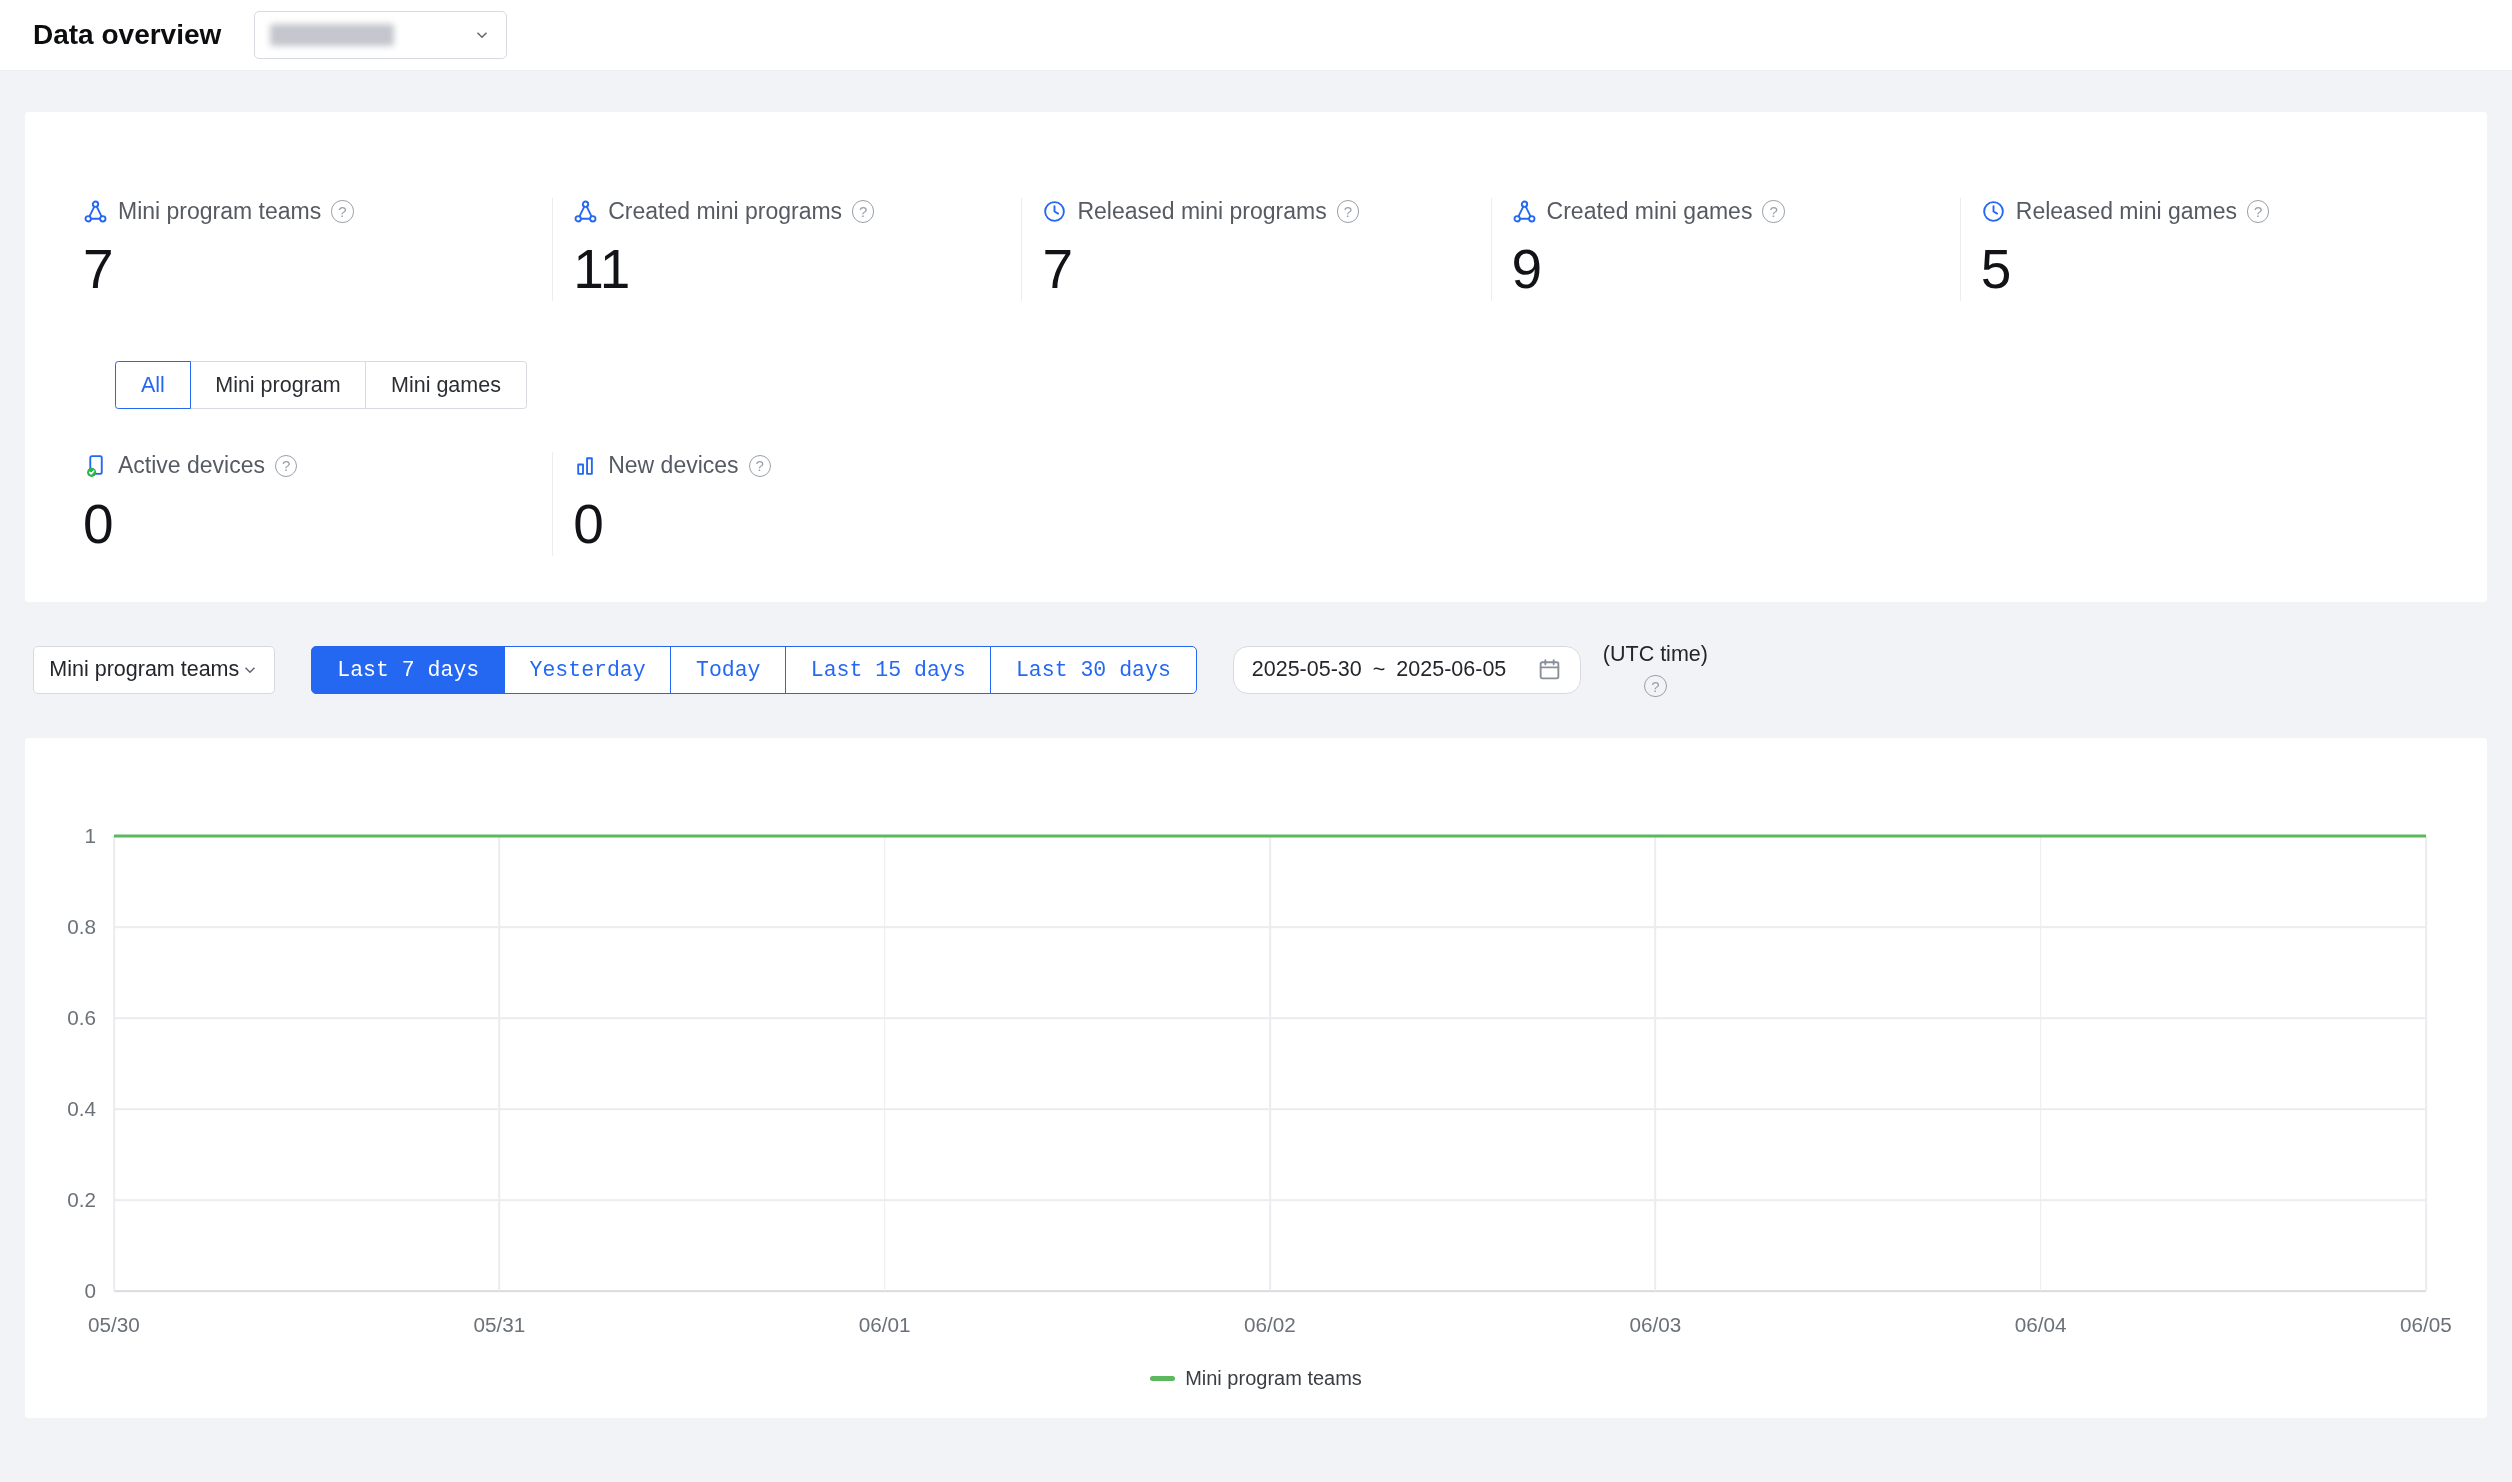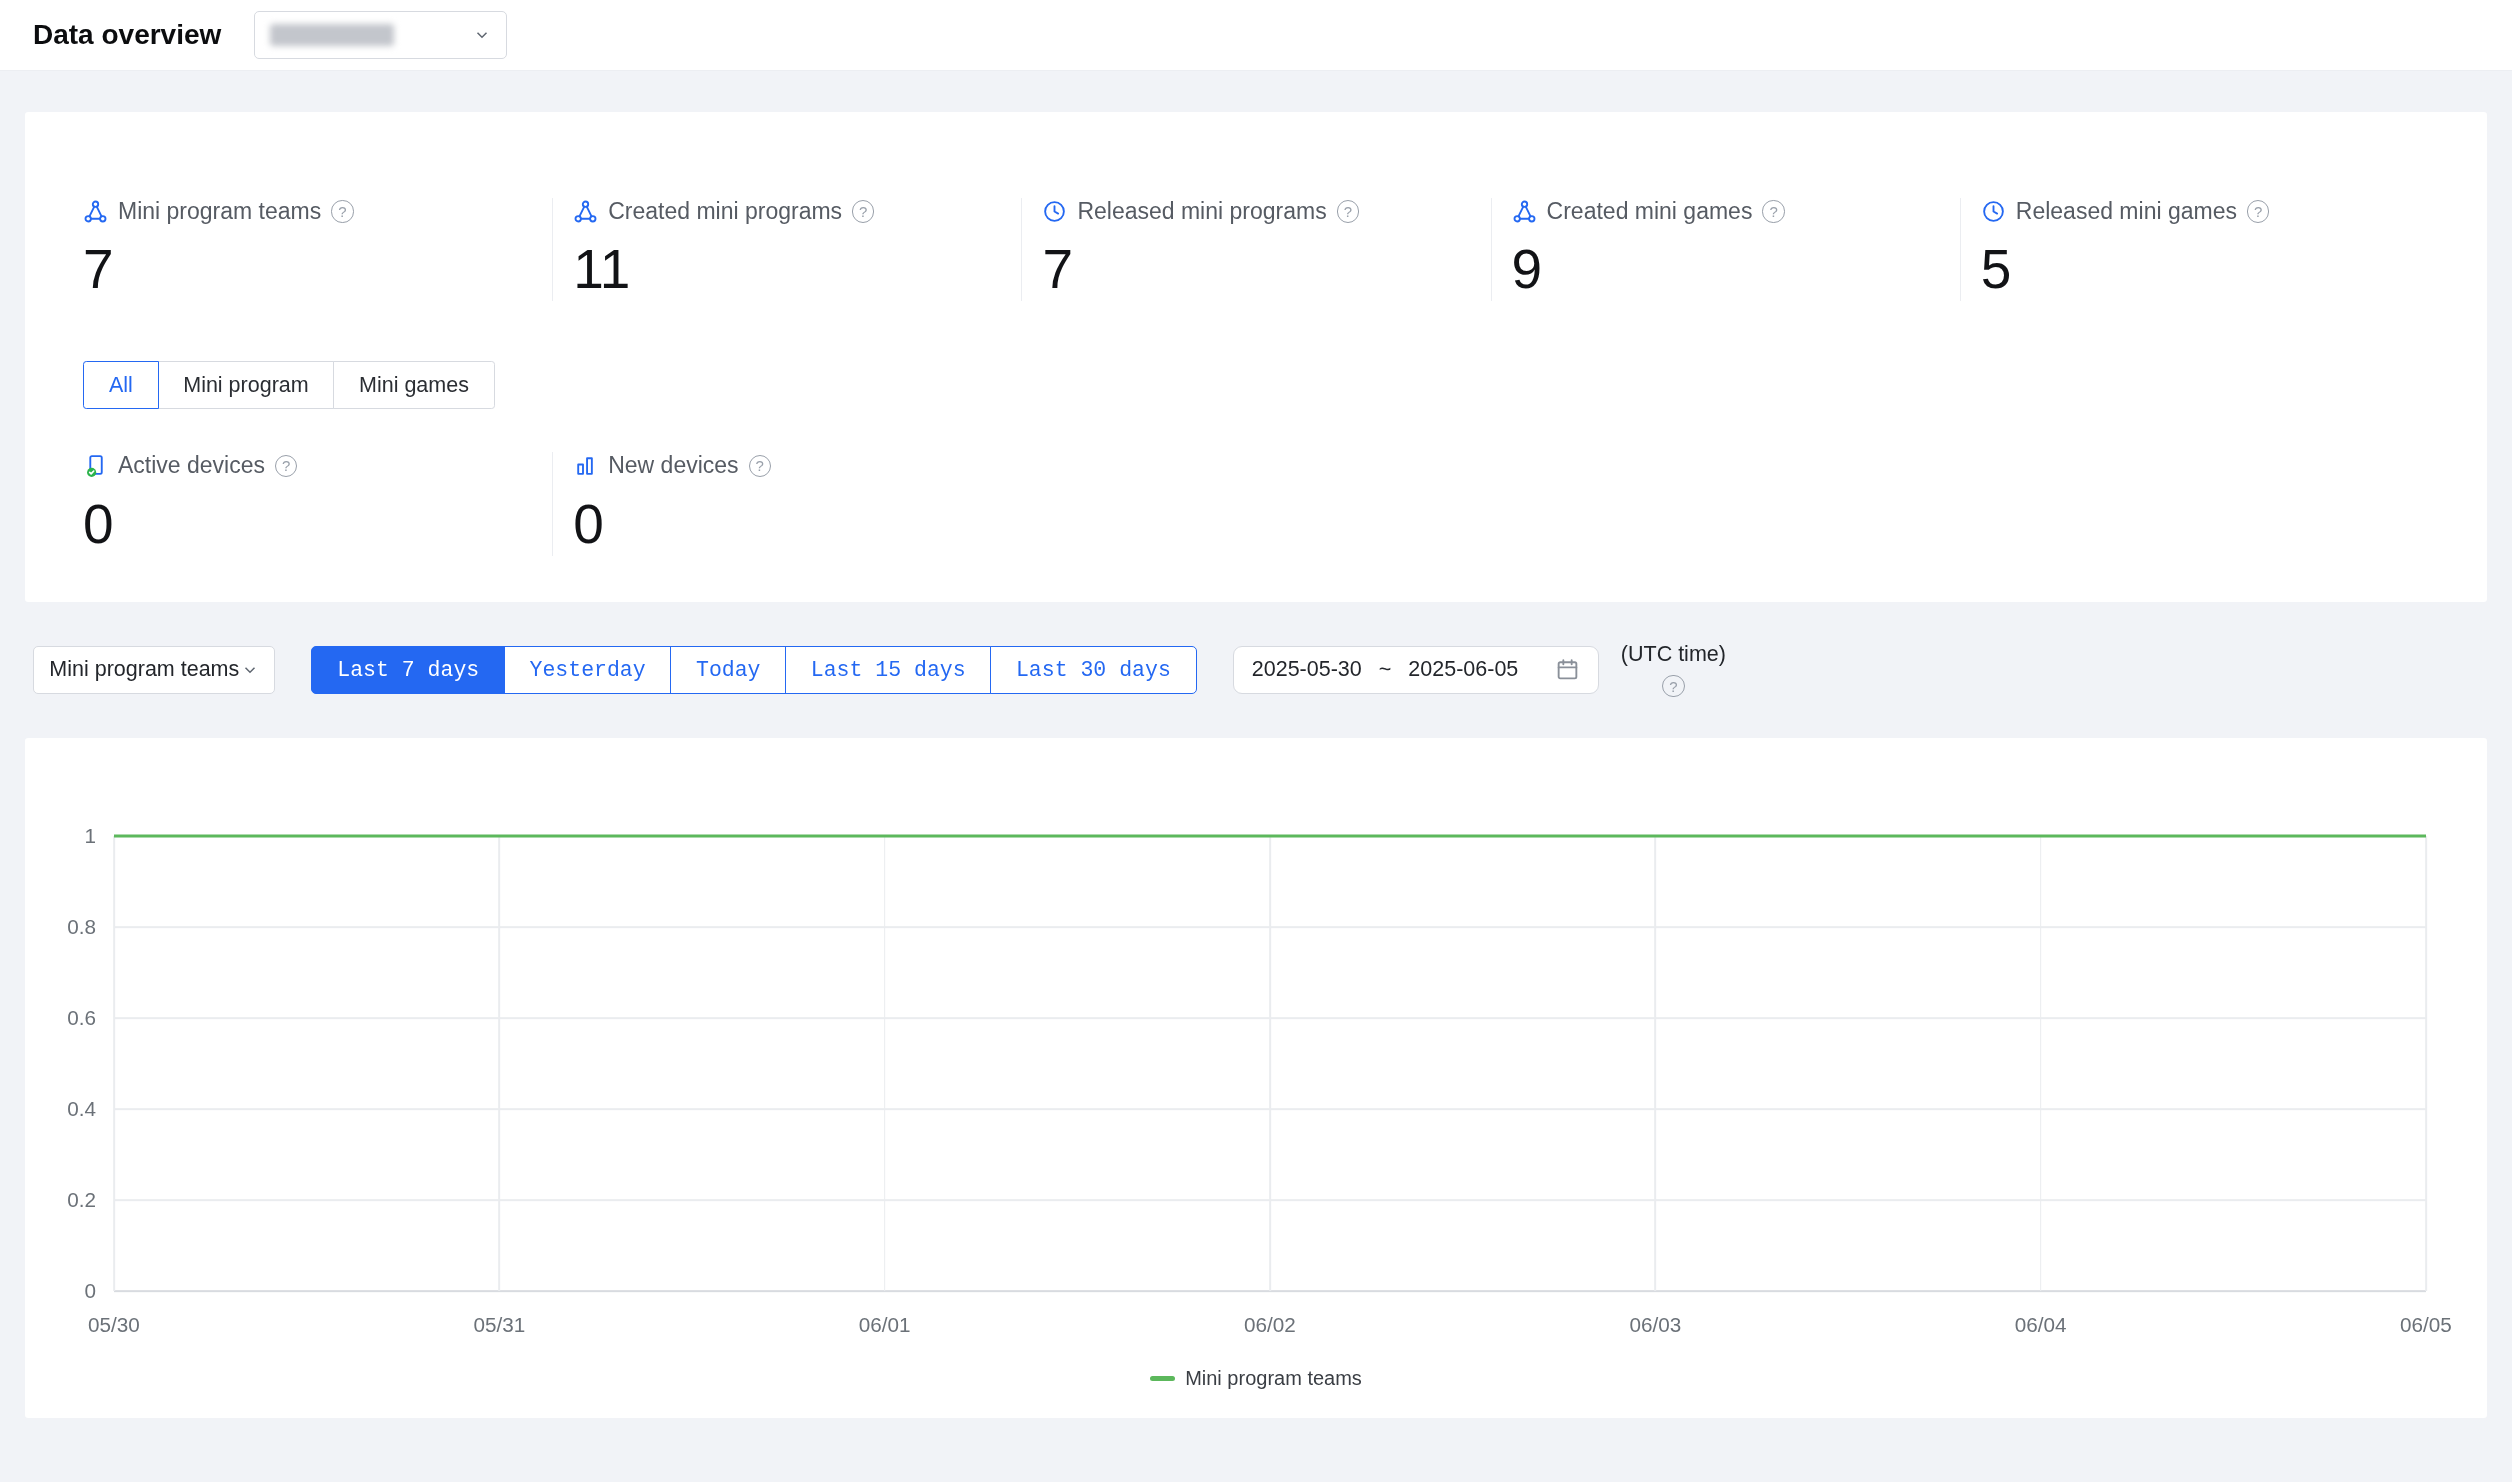--- a/index.html
+++ b/index.html
@@ -65,21 +65,21 @@
     display: grid;
     grid-template-columns: repeat(5, 1fr);
   }
   .metrics-row { margin-top: 38px; }
   .device-row  { margin-top: 43px; }
   .col { padding-left: 20px; border-left: 1.7px solid #ebedf1; }
   .col.first { border-left: none; padding-left: 0; }
   .metric-head { display: flex; align-items: center; gap: 10px; font-size: 23px; color: #565b63; }
   .mvalue { font-size: 55px; font-weight: 400; color: #121316; margin-top: 13.2px; line-height: 1.15; }
 
-  .tabs { margin-top: 60px; display: flex; }
+  .tabs { margin-top: 60px; display: flex; margin-left: 32px; }
   .tab {
     height: 48px; padding: 0 25px; font-size: 21.5px; font-family: inherit;
     background: #fff; border: 1.7px solid #d7dae0; color: #2b2e33;
     margin-left: -1.7px; position: relative; cursor: pointer;
   }
   .tab:first-child { margin-left: 0; border-radius: 3.3px 0 0 3.3px; }
   .tab:last-child { border-radius: 0 3.3px 3.3px 0; }
   .tab.selected { color: #2468f2; border-color: #2468f2; z-index: 2; }
 
   
@@ -89,22 +89,22 @@
   .rbtn {
     height: 48px; padding: 0 25px; font-size: 21.5px; font-family: Liberation Mono, monospace;
     background: #fff; color: #2468f2; border: 1.7px solid #2468f2;
     margin-left: -1.7px; position: relative; cursor: pointer; white-space: nowrap;
   }
   .rbtn:first-child { margin-left: 0; border-radius: 5px 0 0 5px; }
   .rbtn:last-child { border-radius: 0 5px 5px 0; }
   .rbtn.selected { background: #2468f2; color: #fff; z-index: 2; }
   .date-range {
     margin-left: 36px;
-    height: 48px; background: #fff; border: 1.7px solid #d7dae0; border-radius: 9px;
-    display: inline-flex; align-items: center; gap: 17px;
+    height: 48px; background: #fff; border: 1.7px solid #d7dae0; border-radius: 15px;
+    display: inline-flex; align-items: center; gap: 11px;
     padding: 0 18px; font-size: 21.5px; color: #23262b; cursor: pointer;
   }
   .date-range .cal { margin-left: 20px; display: inline-flex; }
   .utc-label { display: inline-flex; align-items: center; gap: 8.3px; margin-left: 21.5px; font-size: 21.5px; color: #23262b; flex-direction: column; }
 
   
   .chart-card { margin-top: 41px; padding: 35px 38px 28px 38px; }
   .chart-title { font-size: 28px; font-weight: 700; color: #0c0d0f; }
   .chart-wrap { margin-top: 63px; }
   .plot { position: relative; height: 455px; margin: 0 23px 0 51px; }

